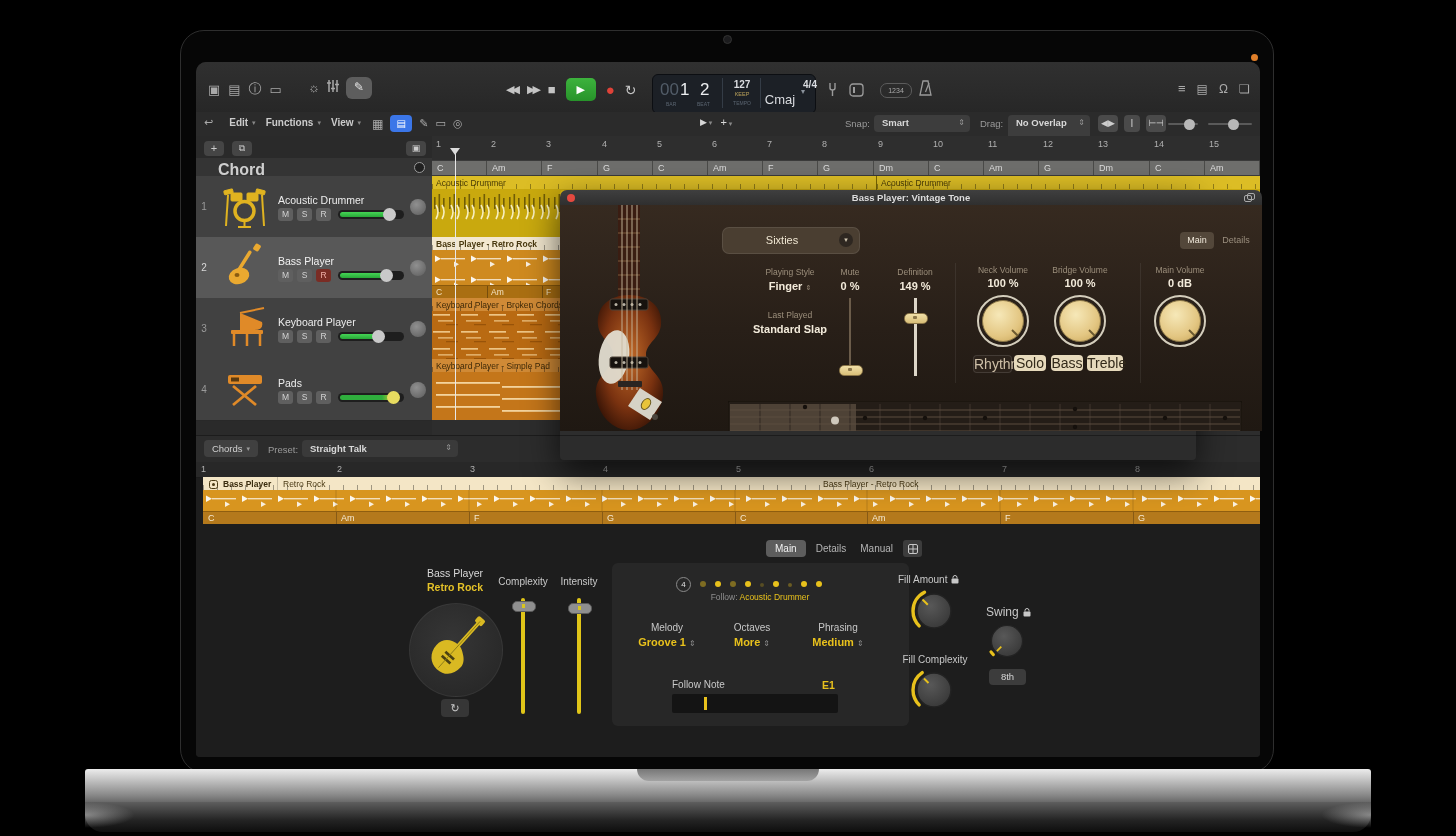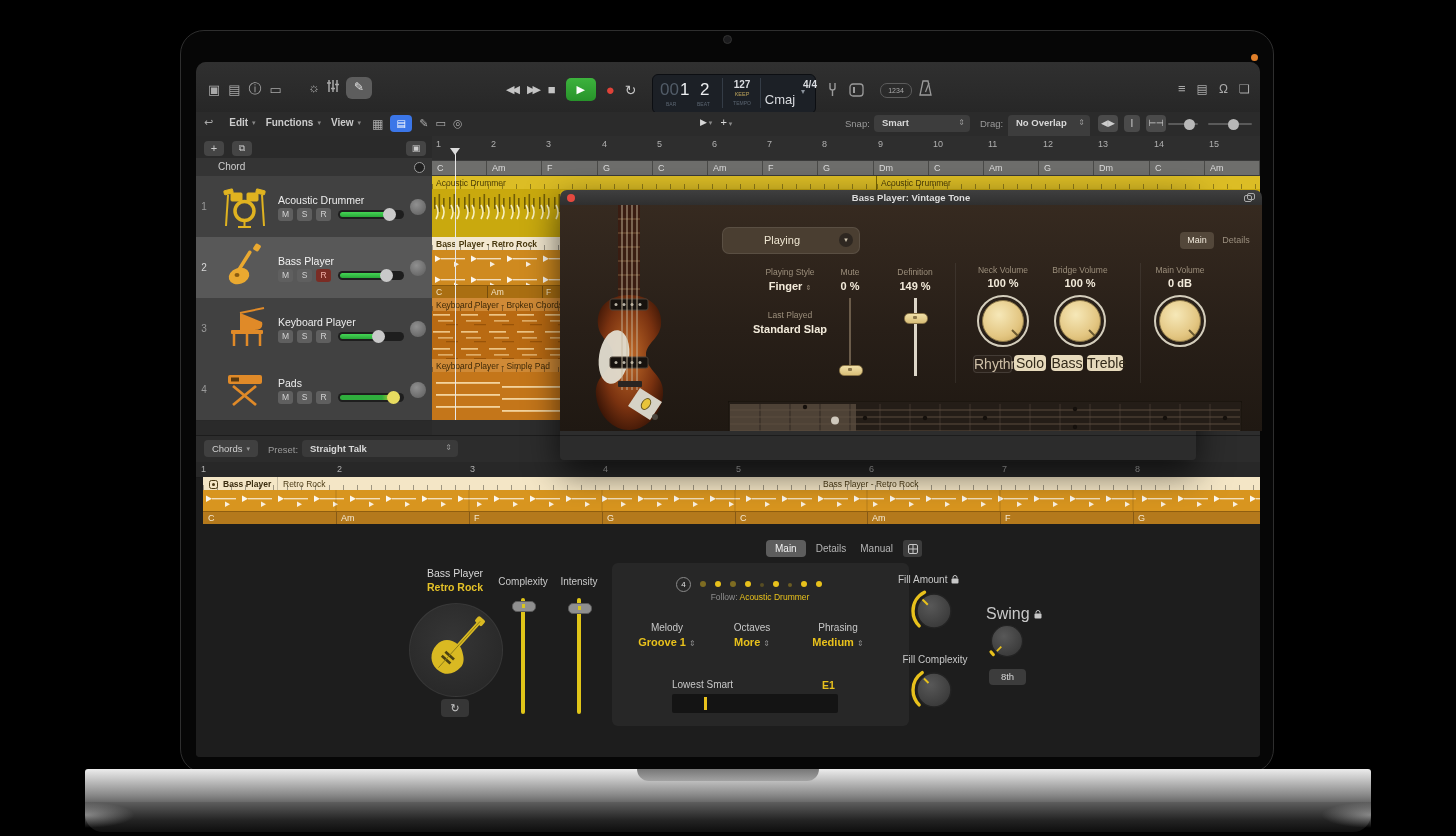--- a/index.html
+++ b/index.html
@@ -181,21 +181,21 @@
   </div>
 
   <div class="abs" style="left:196px;top:136px;width:236px;height:299px;background:#2a2a2a;border-right:1px solid #1a1a1a;"></div>
   <div class="abs flex" style="left:204px;top:141px;gap:8px;">
     <span style="width:20px;height:15px;background:#454545;border-radius:4px;color:#ccc;font-size:11px;text-align:center;line-height:14px;">+</span>
     <span style="width:20px;height:15px;background:#454545;border-radius:4px;color:#ccc;font-size:9px;text-align:center;line-height:15px;">⧉</span>
   </div>
   <span class="abs" style="left:406px;top:141px;width:20px;height:15px;background:#454545;border-radius:4px;color:#ccc;font-size:9px;text-align:center;line-height:15px;">▣</span>
 
   <div class="abs" style="left:196px;top:158px;width:236px;height:18px;background:#343434;border-bottom:1px solid #222;">
-    <span class="abs" style="left:22px;top:3px;font-size:10px;font-weight:normal;color:#cfcfcf;">Chord</span>
+    <span class="abs" style="left:22px;top:3px;font-size:16px;font-weight:bold;color:#cfcfcf;">Chord</span>
     <span class="abs" style="left:218px;top:4px;width:9px;height:9px;border-radius:50%;background:#202020;border:1.5px solid #9a9a9a;"></span>
   </div>
 
   <div class="abs" style="left:196px;top:176px;width:236px;height:61px;background:#414141;border-bottom:1px solid #282828;"></div>
   <div class="abs" style="left:196px;top:176px;width:16px;height:61px;font-size:10px;color:#9a9a9a;display:flex;align-items:center;justify-content:center;">1</div>
   <div class="abs" style="left:222px;top:182px;">
     <svg width="46" height="48" viewBox="0 0 46 48">
         <g fill="#e0b320" stroke="#e0b320">
       <rect x="9" y="11" width="11" height="8" rx="1"></rect>
           <rect x="25" y="11" width="11" height="8" rx="1"></rect>
@@ -518,40 +518,40 @@
   <div class="abs" style="left:760px;top:592px;transform:translateX(-50%);white-space:nowrap;font-size:8.5px;">
     <span style="color:#8f8f8f;">Follow:</span>
     <span style="color:#e8c11c;">Acoustic Drummer</span>
   </div>
   <div class="ebtnlbl" style="left:667px;top:622px;">Melody</div>
   <div class="eval" style="left:667px;top:636px;"><span>Groove 1</span> <span class="sel-stepper">⇕</span></div>
   <div class="ebtnlbl" style="left:752px;top:622px;">Octaves</div>
   <div class="eval" style="left:752px;top:636px;"><span>More</span> <span class="sel-stepper">⇕</span></div>
   <div class="ebtnlbl" style="left:838px;top:622px;">Phrasing</div>
   <div class="eval" style="left:838px;top:636px;"><span>Medium</span> <span class="sel-stepper">⇕</span></div>
-  <div class="abs" style="left:672px;top:679px;font-size:10px;color:#c8c8c8;">Lowest Smart</div>
+  <div class="abs" style="left:672px;top:679px;font-size:10px;color:#c8c8c8;">Follow Note</div>
   <div class="abs" style="left:822px;top:679px;font-size:10.5px;font-weight:bold;color:#e8c11c;">E1</div>
   <div class="abs" style="left:672px;top:694px;width:166px;height:19px;background:#141414;border-radius:2px;">
     <span class="abs" style="left:32px;top:3px;width:3px;height:13px;background:#e8c11c;"></span>
   </div>
 
   <div class="abs flex" style="left:898px;top:574px;gap:4px;">
     <span style="font-size:10px;color:#c8c8c8;">Fill Amount</span>
     <svg width="8" height="9" viewBox="0 0 8 9">
         <rect x="0.5" y="3.5" width="7" height="5" rx="1" fill="#c8c8c8"></rect>
         <path d="M2 3.5 V2.5 a2 2 0 0 1 4 0 V3.5" stroke="#c8c8c8" fill="none"></path>
       </svg>
   </div>
   <svg class="abs" style="left:909px;top:586px;" width="50" height="50" viewBox="0 0 50 50">
     <circle cx="25" cy="25" r="21" fill="none" stroke="#e8c11c" stroke-width="3.4" pathLength="100" stroke-dasharray="30 70" stroke-dashoffset="-37.5" stroke-linecap="round"></circle>
     <circle cx="25" cy="25" r="17" fill="url(#ggray)" stroke="#222" stroke-width="1.5"></circle>
     <line x1="18.8" y1="18.8" x2="13.5" y2="13.5" stroke="#e8c11c" stroke-width="2"></line>
   </svg>
   <div class="abs flex" style="left:986px;top:605px;gap:4px;">
-    <span style="font-size:16px;color:#c8c8c8;">Swing</span>
+    <span style="font-size:12px;color:#c8c8c8;">Swing</span>
     <svg width="8" height="9" viewBox="0 0 8 9">
         <rect x="0.5" y="3.5" width="7" height="5" rx="1" fill="#c8c8c8"></rect>
         <path d="M2 3.5 V2.5 a2 2 0 0 1 4 0 V3.5" stroke="#c8c8c8" fill="none"></path>
       </svg>
   </div>
   <svg class="abs" style="left:984px;top:618px;" width="46" height="46" viewBox="0 0 50 50">
     <circle cx="25" cy="25" r="21" fill="none" stroke="#e8c11c" stroke-width="3.4" pathLength="100" stroke-dasharray="3 97" stroke-dashoffset="-37.5" stroke-linecap="round"></circle>
     <circle cx="25" cy="25" r="17" fill="url(#ggray)" stroke="#222" stroke-width="1.5"></circle>
     <line x1="18.8" y1="31.2" x2="14" y2="36" stroke="#e8c11c" stroke-width="2"></line>
   </svg>
@@ -606,21 +606,21 @@
             <line x1="72" y1="0" x2="72" y2="185"></line>
             <line x1="77" y1="0" x2="77" y2="185"></line>
           </g>
         <rect x="58" y="176" width="24" height="6" rx="1" fill="#2a2522"></rect>
         <path d="M80 183 l22 14 l-12 18 l-22 -14 z" fill="#d6d2c6"></path>
         <ellipse cx="86" cy="199" rx="4" ry="6" transform="rotate(35 86 199)" fill="#e8c43a" stroke="#6a5a20"></ellipse>
         <circle cx="95" cy="212" r="3" fill="#4a443c"></circle>
       </svg>
 
       <div class="abs" style="left:162px;top:22px;width:136px;height:25px;background:#4a3e31;border:1px solid rgba(255,255,255,.09);border-radius:7px;">
-        <span class="abs" style="left:0;top:5.5px;width:118px;text-align:center;font-size:11px;color:#efe6d2;">Playing</span>
+        <span class="abs" style="left:0;top:5.5px;width:118px;text-align:center;font-size:11px;color:#efe6d2;">Sixties</span>
         <span class="abs" style="right:6px;top:5px;width:14px;height:14px;border-radius:50%;background:#2e2721;color:#cfc4ae;font-size:7px;text-align:center;line-height:14px;">▾</span>
       </div>
 
       <span class="abs" style="left:620px;top:27px;width:34px;height:17px;background:#53473a;border-radius:4px;font-size:9px;color:#f0e8da;text-align:center;line-height:17px;">Main</span>
       <span class="abs" style="left:658px;top:27px;width:36px;height:17px;font-size:9px;color:#9a8e7e;text-align:center;line-height:17px;">Details</span>
 
       <div class="knoblbl" style="left:230px;top:62px;">Playing Style</div>
       <div class="knobval" style="left:230px;top:75px;"><span>Finger</span> <span style="font-size:7px;color:#9c8f7c;font-weight:normal;">⇕</span></div>
       <div class="knoblbl" style="left:230px;top:105px;">Last Played</div>
       <div class="knobval" style="left:230px;top:118px;">Standard Slap</div>

